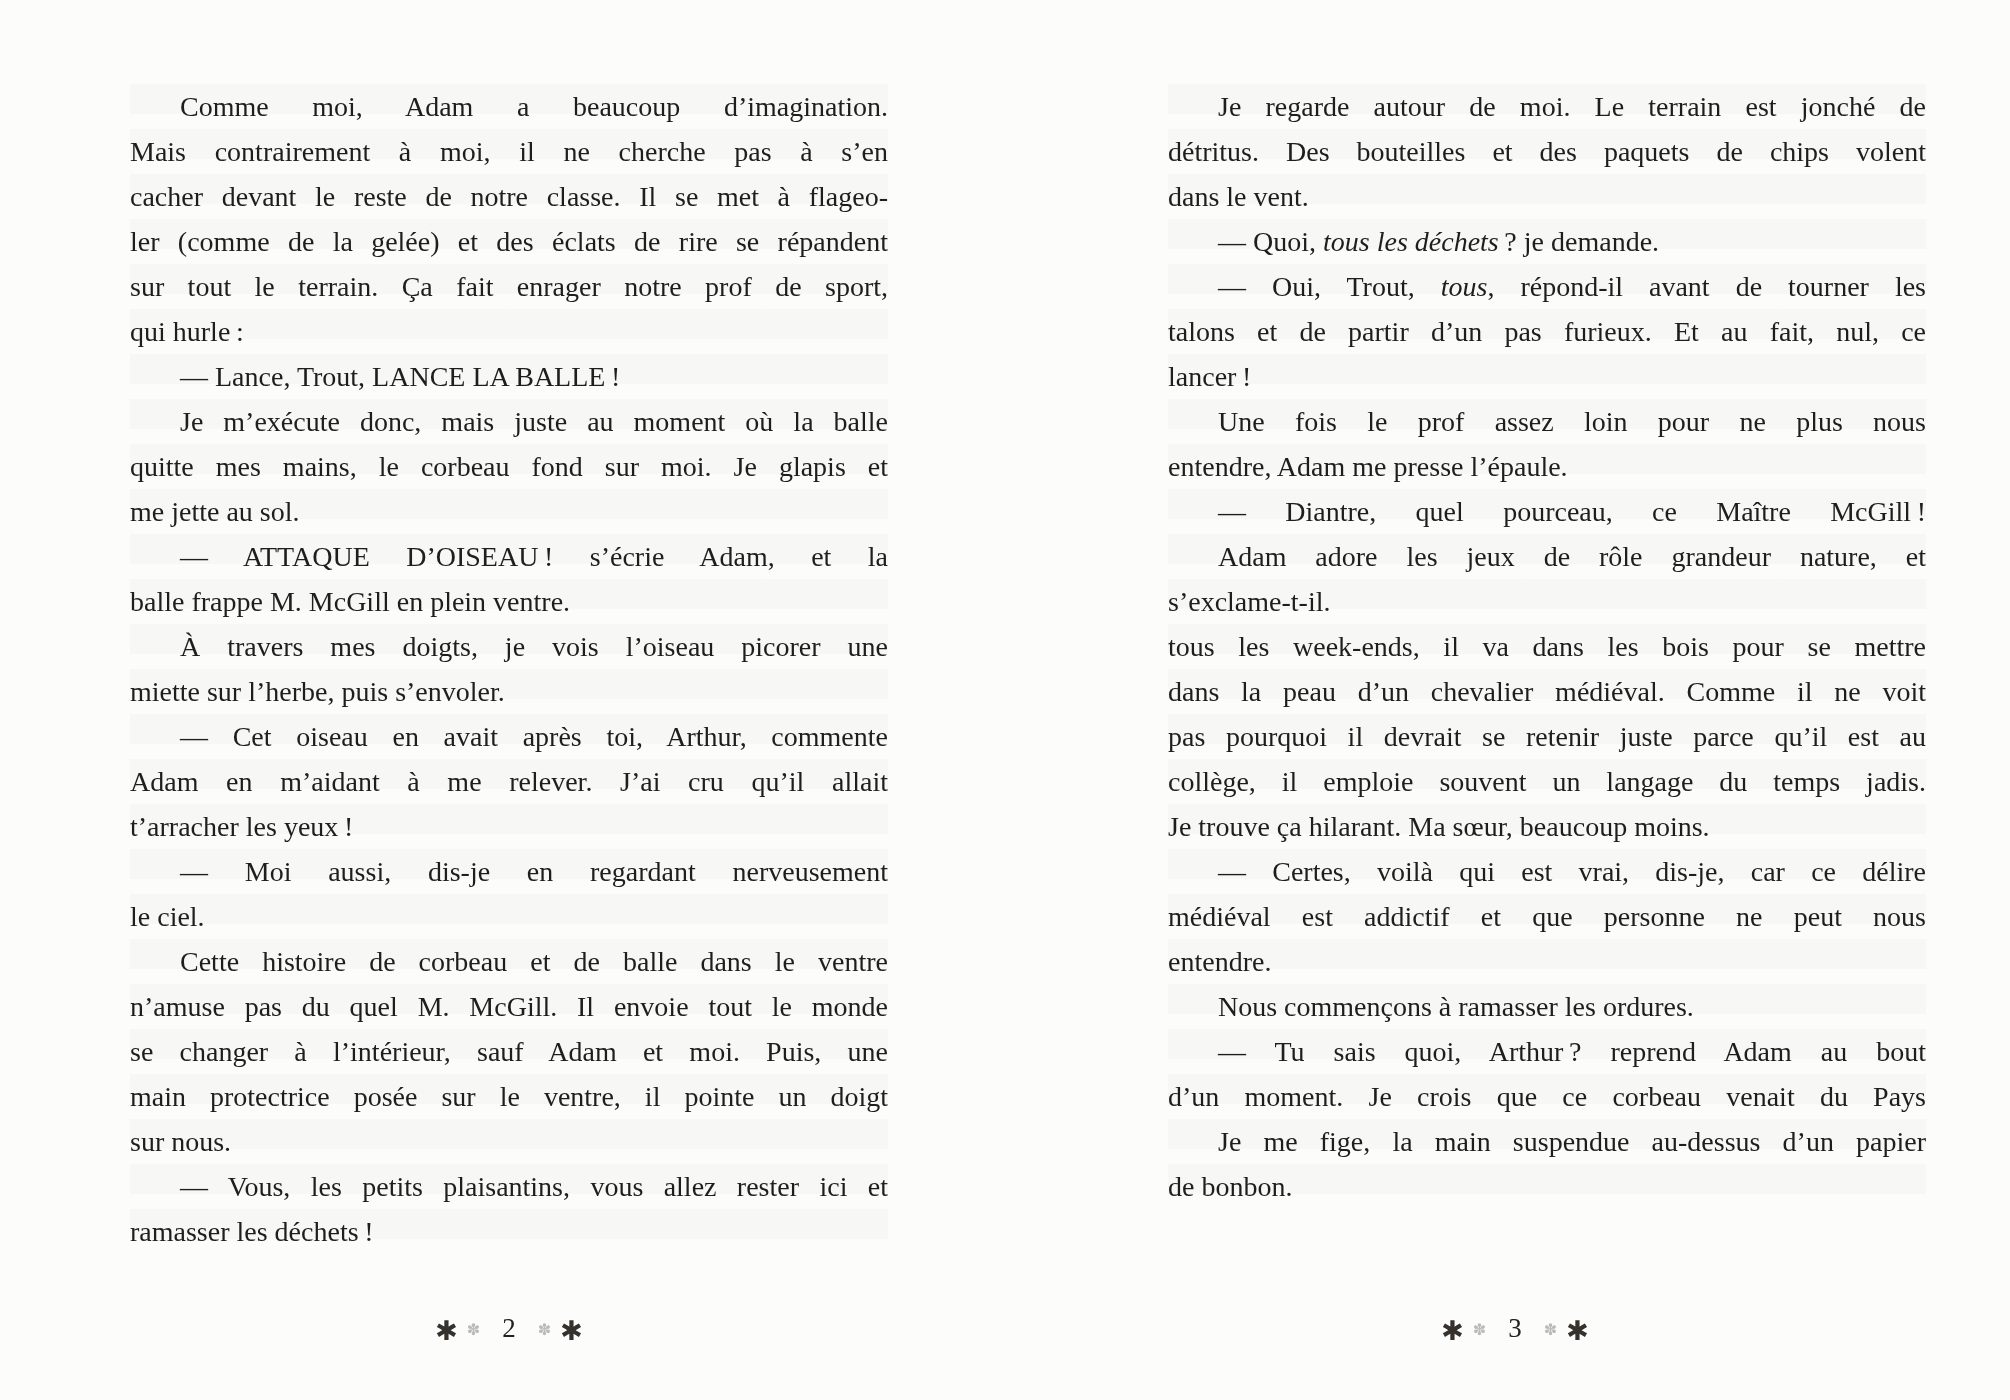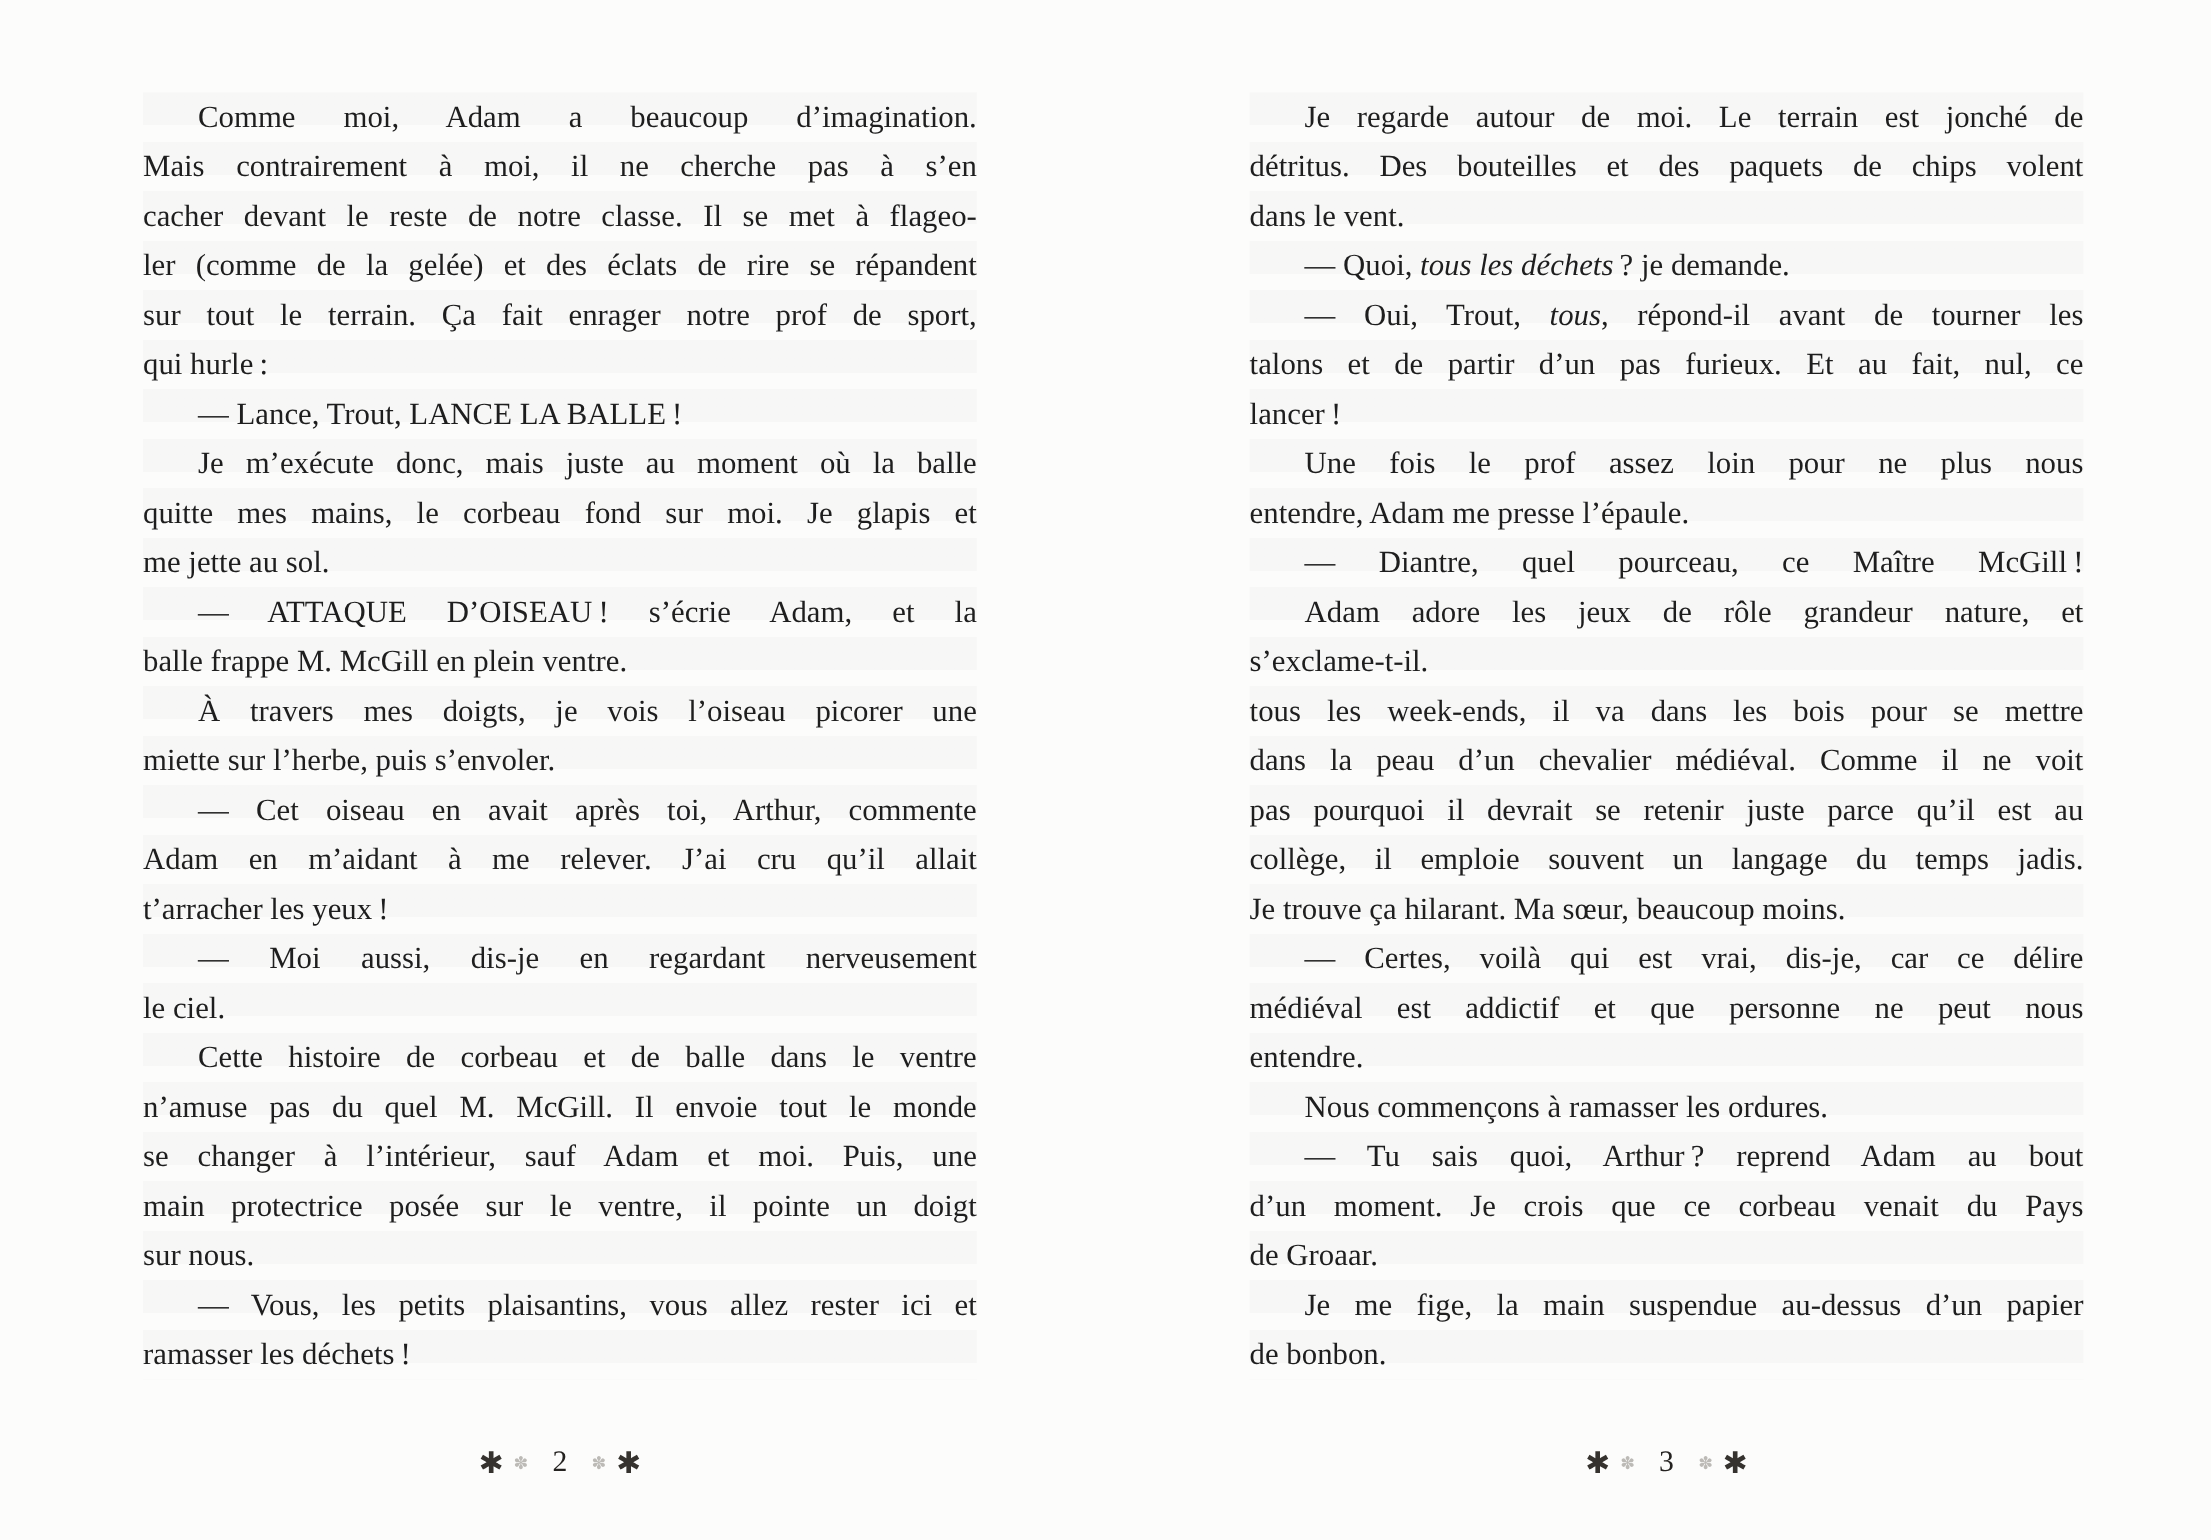--- a/index.html
+++ b/index.html
@@ -22,21 +22,21 @@
     top: 84px;
     width: 758px;
     font-size: 28px;
     line-height: 45px;
     
     background: repeating-linear-gradient(180deg,
       rgba(110,110,110,0.035) 0px, rgba(110,110,110,0.035) 30px,
       rgba(255,255,255,0) 30px, rgba(255,255,255,0) 45px);
   }
   #page-left  .textcol { left: 130px; }
-  #page-right .textcol { left: 1136px; }
+  #page-right .textcol { left: 1168px; }
   .line {
     text-align: justify;
     text-align-last: justify;
     white-space: normal;
   }
   .line.end {
     text-align: right;
     text-align-last: left;
   }
   .line.ind { text-indent: 50px; }
@@ -128,21 +128,20 @@
         <div class="line"><span>dans la peau d’un chevalier médiéval. Comme il ne voit</span></div>
         <div class="line"><span>pas pourquoi il devrait se retenir juste parce qu’il est au</span></div>
         <div class="line"><span>collège, il emploie souvent un langage du temps jadis.</span></div>
         <div class="line end"><span>Je trouve ça hilarant. Ma sœur, beaucoup moins.</span></div>
         <div class="line ind"><span>— Certes, voilà qui est vrai, dis-je, car ce délire</span></div>
         <div class="line"><span>médiéval est addictif et que personne ne peut nous</span></div>
         <div class="line end"><span>entendre.</span></div>
         <div class="line end ind"><span>Nous commençons à ramasser les ordures.</span></div>
         <div class="line ind"><span>— Tu sais quoi, Arthur ? reprend Adam au bout</span></div>
         <div class="line"><span>d’un moment. Je crois que ce corbeau venait du Pays</span></div>
-        <div class="line end"><span>de Groaar.</span></div>
         <div class="line ind"><span>Je me fige, la main suspendue au-dessus d’un papier</span></div>
         <div class="line end"><span>de bonbon.</span></div>
       </div>
     <div class="folio">
       <span class="star dark">✱</span>
       <span class="star light">✽</span>
       <span class="pnum">3</span>
       <span class="star light rhs">✽</span>
       <span class="star dark">✱</span>
     </div>

